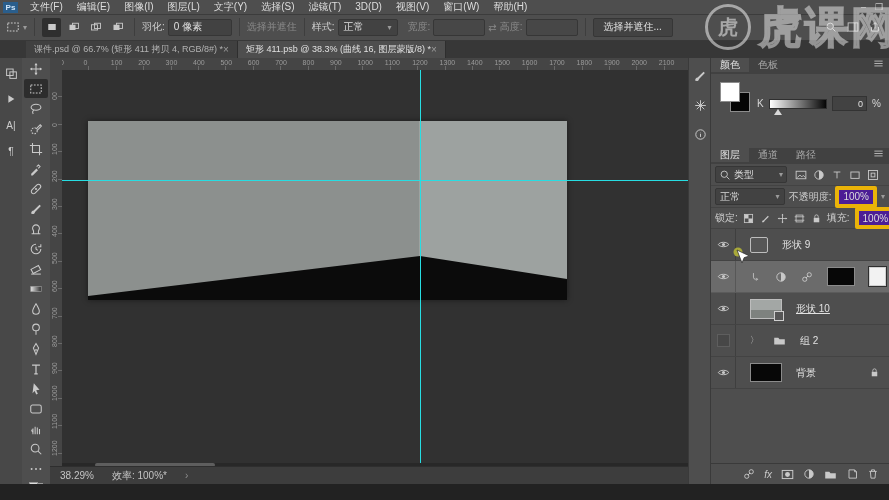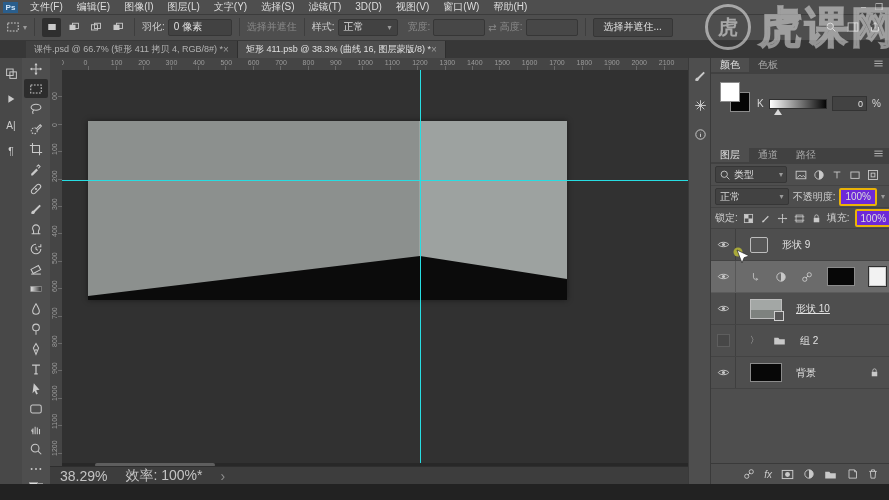--- a/index.html
+++ b/index.html
@@ -65,21 +65,21 @@
   .doc{position:absolute;left:26px;top:51px;width:479px;height:179px;
        background:linear-gradient(90deg,#8c908e 0,#8c908e 69%,#9da2a0 69%);box-shadow:0 0 6px rgba(0,0,0,.45)}
   .doc svg{position:absolute;left:0;top:0}
   .guide-h{position:absolute;left:0;right:0;top:110px;height:1px;background:#27dde2;z-index:5}
   .guide-v{position:absolute;top:0;bottom:0;left:358px;width:1px;background:#27dde2;z-index:5}
   .hscroll{position:absolute;left:12px;right:0;bottom:0;height:4px;background:#282828}
   .hthumb{position:absolute;left:33px;width:120px;top:0;bottom:0;background:#5e5e5e;border-radius:2px}
 
   
   .statusbar{position:absolute;left:50px;bottom:0;height:17px;width:638px;background:#3d3d3d;border-top:1px solid #2e2e2e;
-             display:flex;align-items:center;font-size:14px;color:#c4c4c4;padding-left:10px;gap:18px}
+             display:flex;align-items:center;font-size:10px;color:#c4c4c4;padding-left:10px;gap:18px}
   .status-chevron{color:#8f8f8f}
 
   
   .strip{position:absolute;left:688px;top:58px;width:22px;bottom:0;background:#4e4e4e;border-left:1px solid #3a3a3a}
   .strip .sicon{width:22px;height:22px;margin-top:7px;color:#cdcdcd}
 
   
   .panels{position:absolute;left:710px;top:58px;right:0;bottom:0;background:#4e4e4e;border-left:1px solid #3a3a3a}
   .panel-tabs{height:16px;background:#414141;display:flex;align-items:flex-start}
   .ptab{padding:0 9px;display:flex;align-items:center;color:#ababab;font-size:10px}
@@ -102,21 +102,21 @@
   .type-select{width:64px;height:15px;background:#424242;border:1px solid #363636;border-radius:2px;display:flex;
                align-items:center;gap:3px;padding:0 3px;color:#dcdcdc}
   .f-icons{margin-left:6px;display:flex;gap:6px;align-items:center}
   .blend-row{height:21px;display:flex;align-items:center;gap:4px;padding:0 4px;border-bottom:1px solid #434343}
   .blend-select{width:78px;height:15px;background:#424242;border:1px solid #363636;border-radius:2px;display:flex;
                 align-items:center;padding:0 4px;color:#dcdcdc}
   .blend-select .chev,.type-select .chev{margin-left:auto;color:#9a9a9a;font-size:8px}
   .mini-chev{color:#9a9a9a;font-size:8px}
   .lock-row{height:20px;display:flex;align-items:center;gap:5px;padding:0 4px;border-bottom:1px solid #434343}
   .lock-icons{display:flex;gap:6px;align-items:center}
-  .val-box{height:14px;background:#6d28d9;border:2px solid #eab308;border-radius:2px;display:flex;align-items:center;
+  .val-box{height:14px;background:#4c1d95;border:4px solid #eab308;border-radius:2px;display:flex;align-items:center;
            padding:0 4px;color:#dcdcdc}
 
   .layers-list{position:absolute;top:81px;left:0;right:0;bottom:20px;overflow:hidden}
   .layer-row{height:31px;display:flex;align-items:center;border-bottom:1px solid rgba(0,0,0,.14);position:relative;gap:14px}
   .layer-row.selected{background:#6b6b6b}
   .eyebox{width:24px;align-self:stretch;display:flex;align-items:center;justify-content:center;
           border-right:1px solid rgba(0,0,0,.18);flex:none}
   .eyeempty{width:11px;height:11px;border:1px solid #5e5e5e;background:#474747}
   .lname{white-space:nowrap;color:#e2e2e2}
   .lname.underlined{text-decoration:underline}

